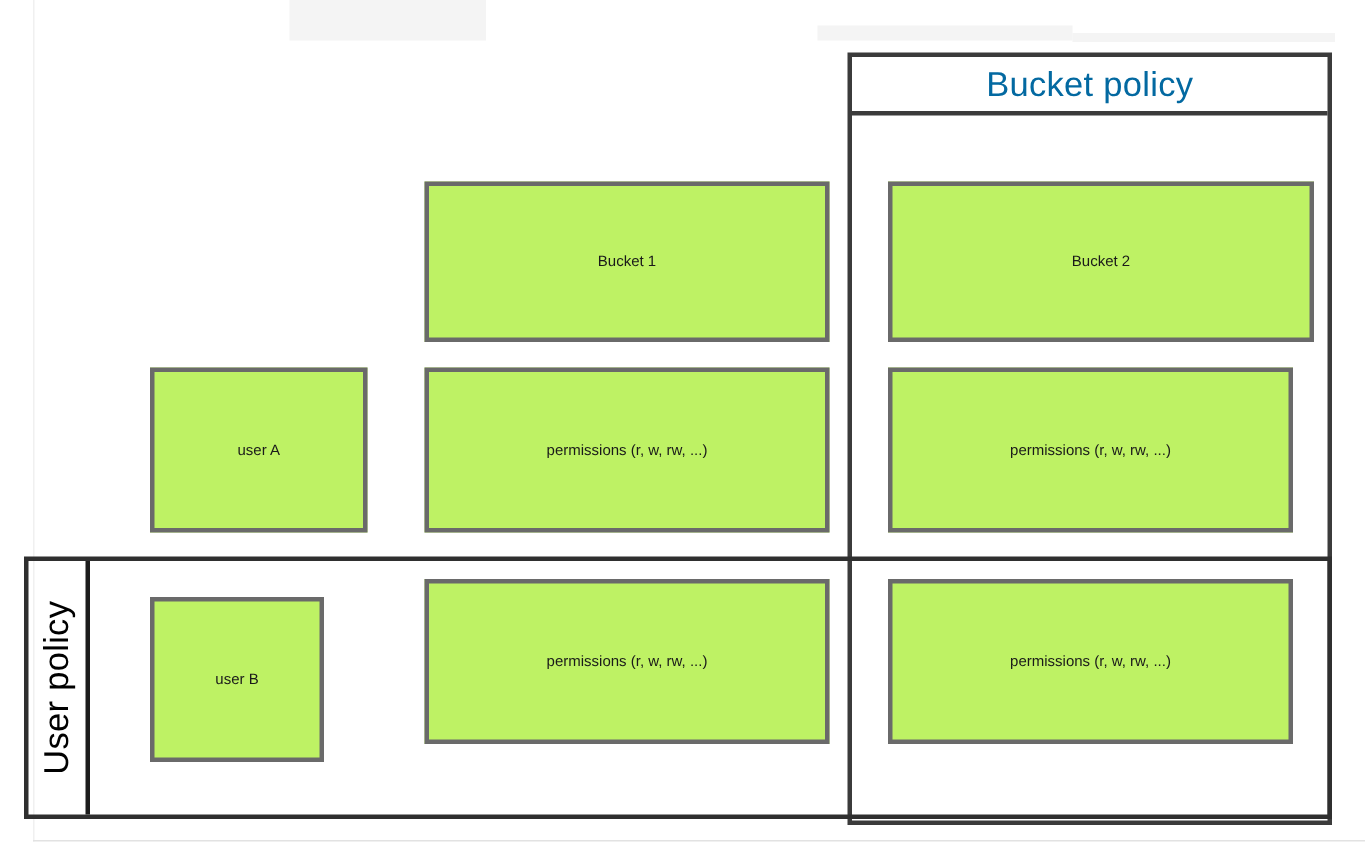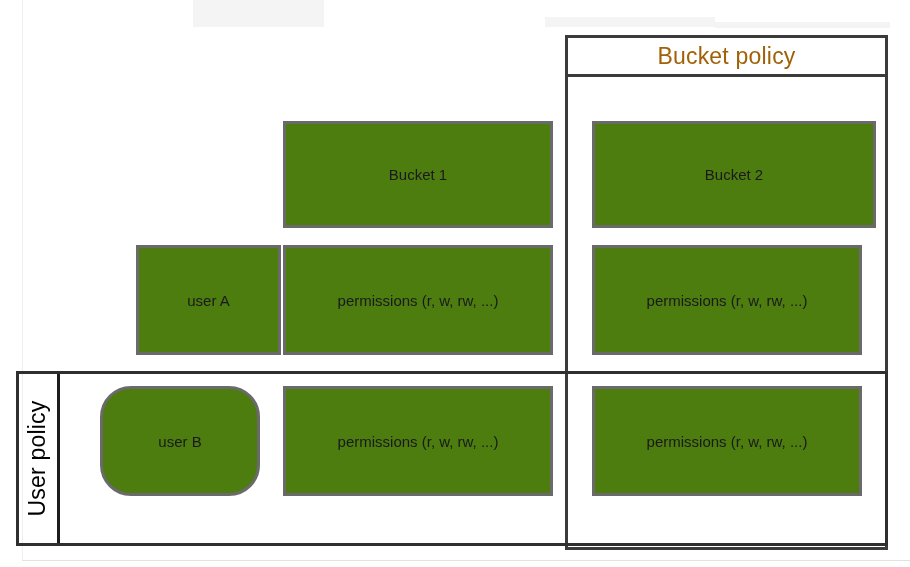--- a/index.html
+++ b/index.html
@@ -59,21 +59,21 @@
     left: 0px;
     top: 0px;
     width: 100%;
     height: 39px;
     box-sizing: border-box;
     border-bottom: 3px solid #3b3b3b;
     display: flex;
     align-items: center;
     justify-content: center;
     font-size: 23px;
-    color: #a16207;
+    color: #0369a1;
     letter-spacing: 0.2px;
   }
 
   
   .user-policy {
     position: absolute;
     left: 16px;
     top: 371px;
     width: 872px;
     height: 175px;
@@ -99,40 +99,40 @@
     font-size: 23px;
     color: #000000;
     letter-spacing: 0.2px;
   }
 
   
   .cell {
     position: absolute;
     box-sizing: border-box;
     border: 3px solid #6a6a6a;
-    background: #4d7c0f;
+    background: #bef264;
     display: flex;
     align-items: center;
     justify-content: center;
-    font-size: 15px;
+    font-size: 10px;
     color: #1a1a1a;
     text-align: center;
   }
 
   
   .box-bucket1 { left: 283px; top: 121px; width: 270px; height: 107px; }
   .box-bucket2 { left: 592px; top: 121px; width: 284px; height: 107px; }
 
   
-  .box-userA       { left: 100px; top: 245px; width: 145px; height: 110px; margin-left: 36px; }
+  .box-userA       { left: 100px; top: 245px; width: 145px; height: 110px; }
   .box-permA1      { left: 283px; top: 245px; width: 270px; height: 110px; }
   .box-permA2      { left: 592px; top: 245px; width: 270px; height: 110px; }
 
   
-  .box-userB       { left: 100px; top: 386px; width: 160px; height: 110px; border-radius: 31px; }
+  .box-userB       { left: 100px; top: 398px; width: 116px; height: 110px; }
   .box-permB1      { left: 283px; top: 386px; width: 270px; height: 110px; }
   .box-permB2      { left: 592px; top: 386px; width: 270px; height: 110px; }
 </style>
 </head>
 <body>
 
 <div id="canvas">
 
   <div class="artifact artifact-a"></div>
   <div class="artifact artifact-b"></div>

